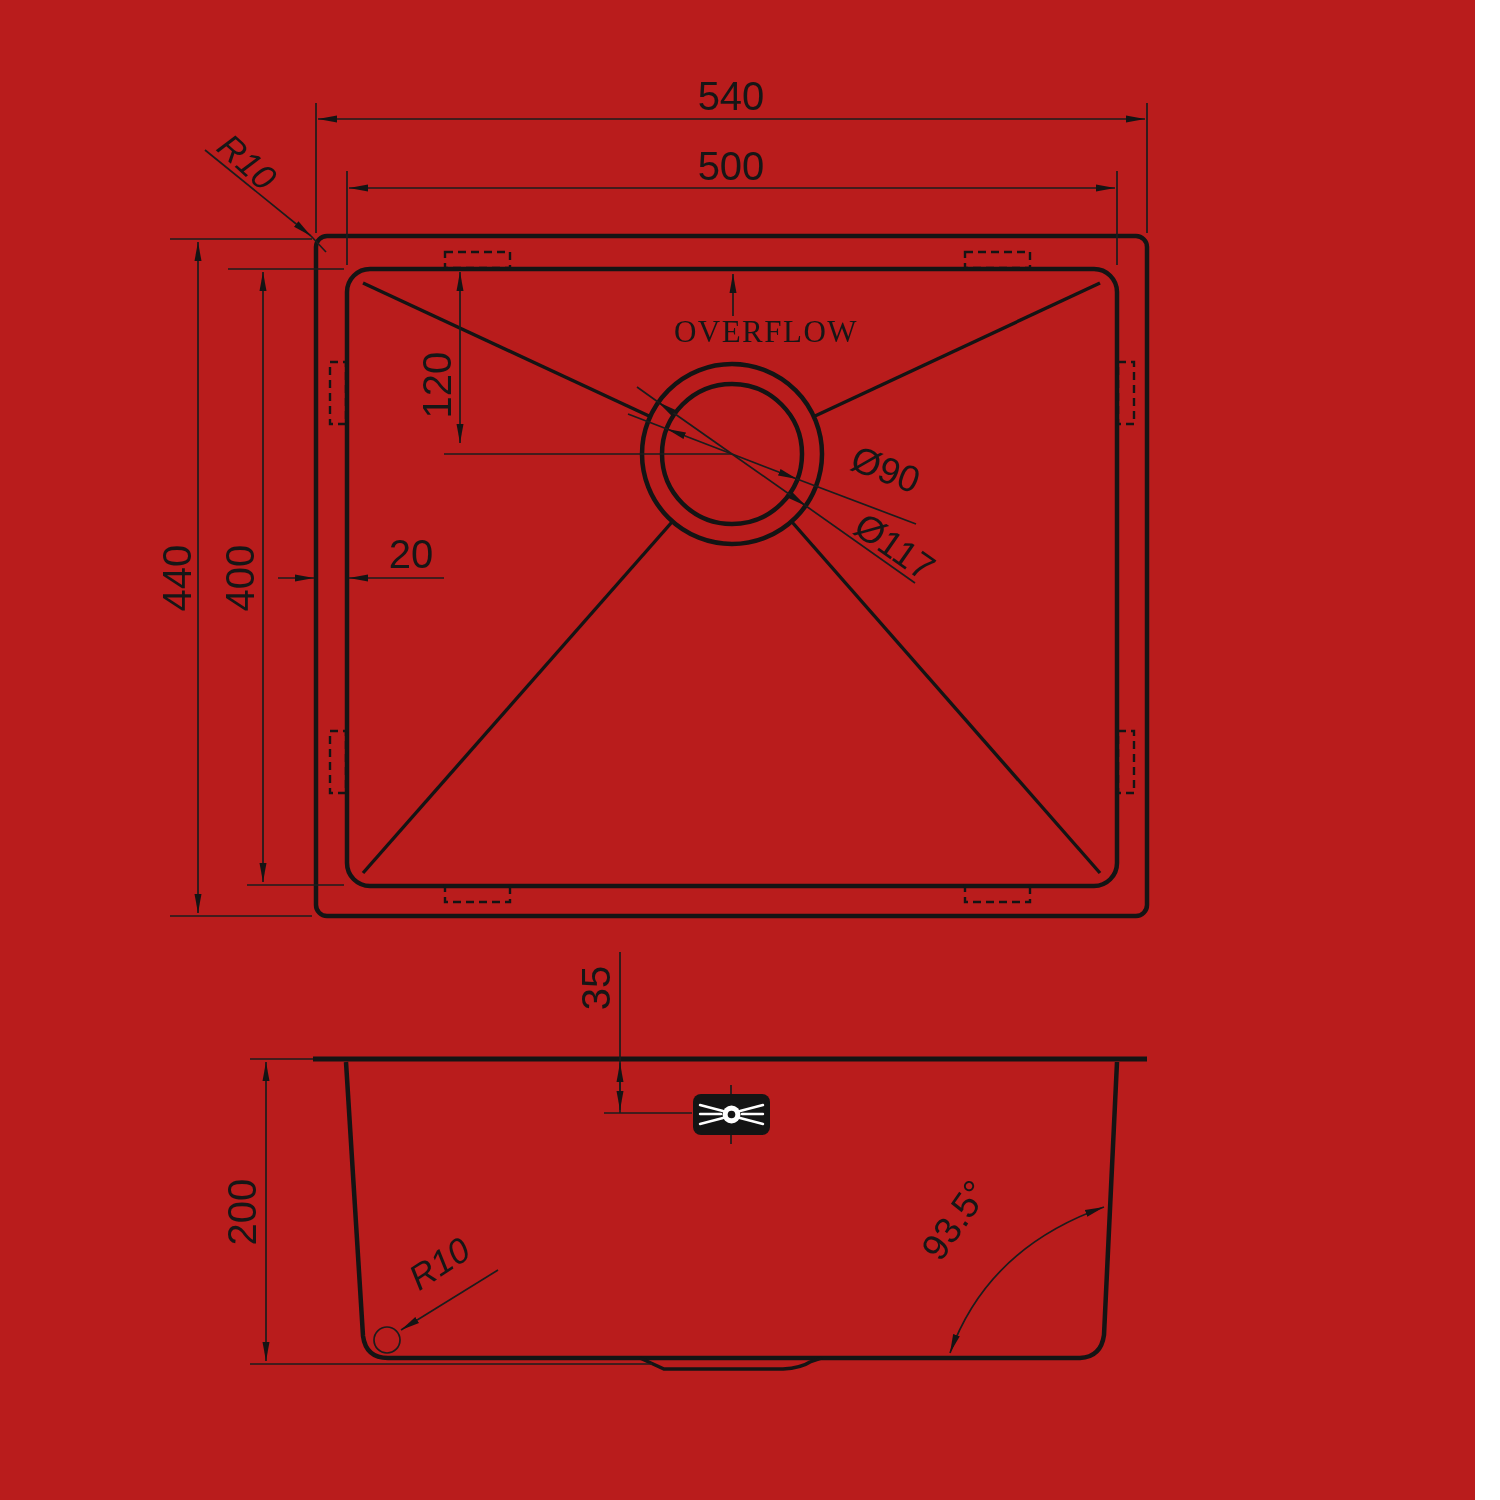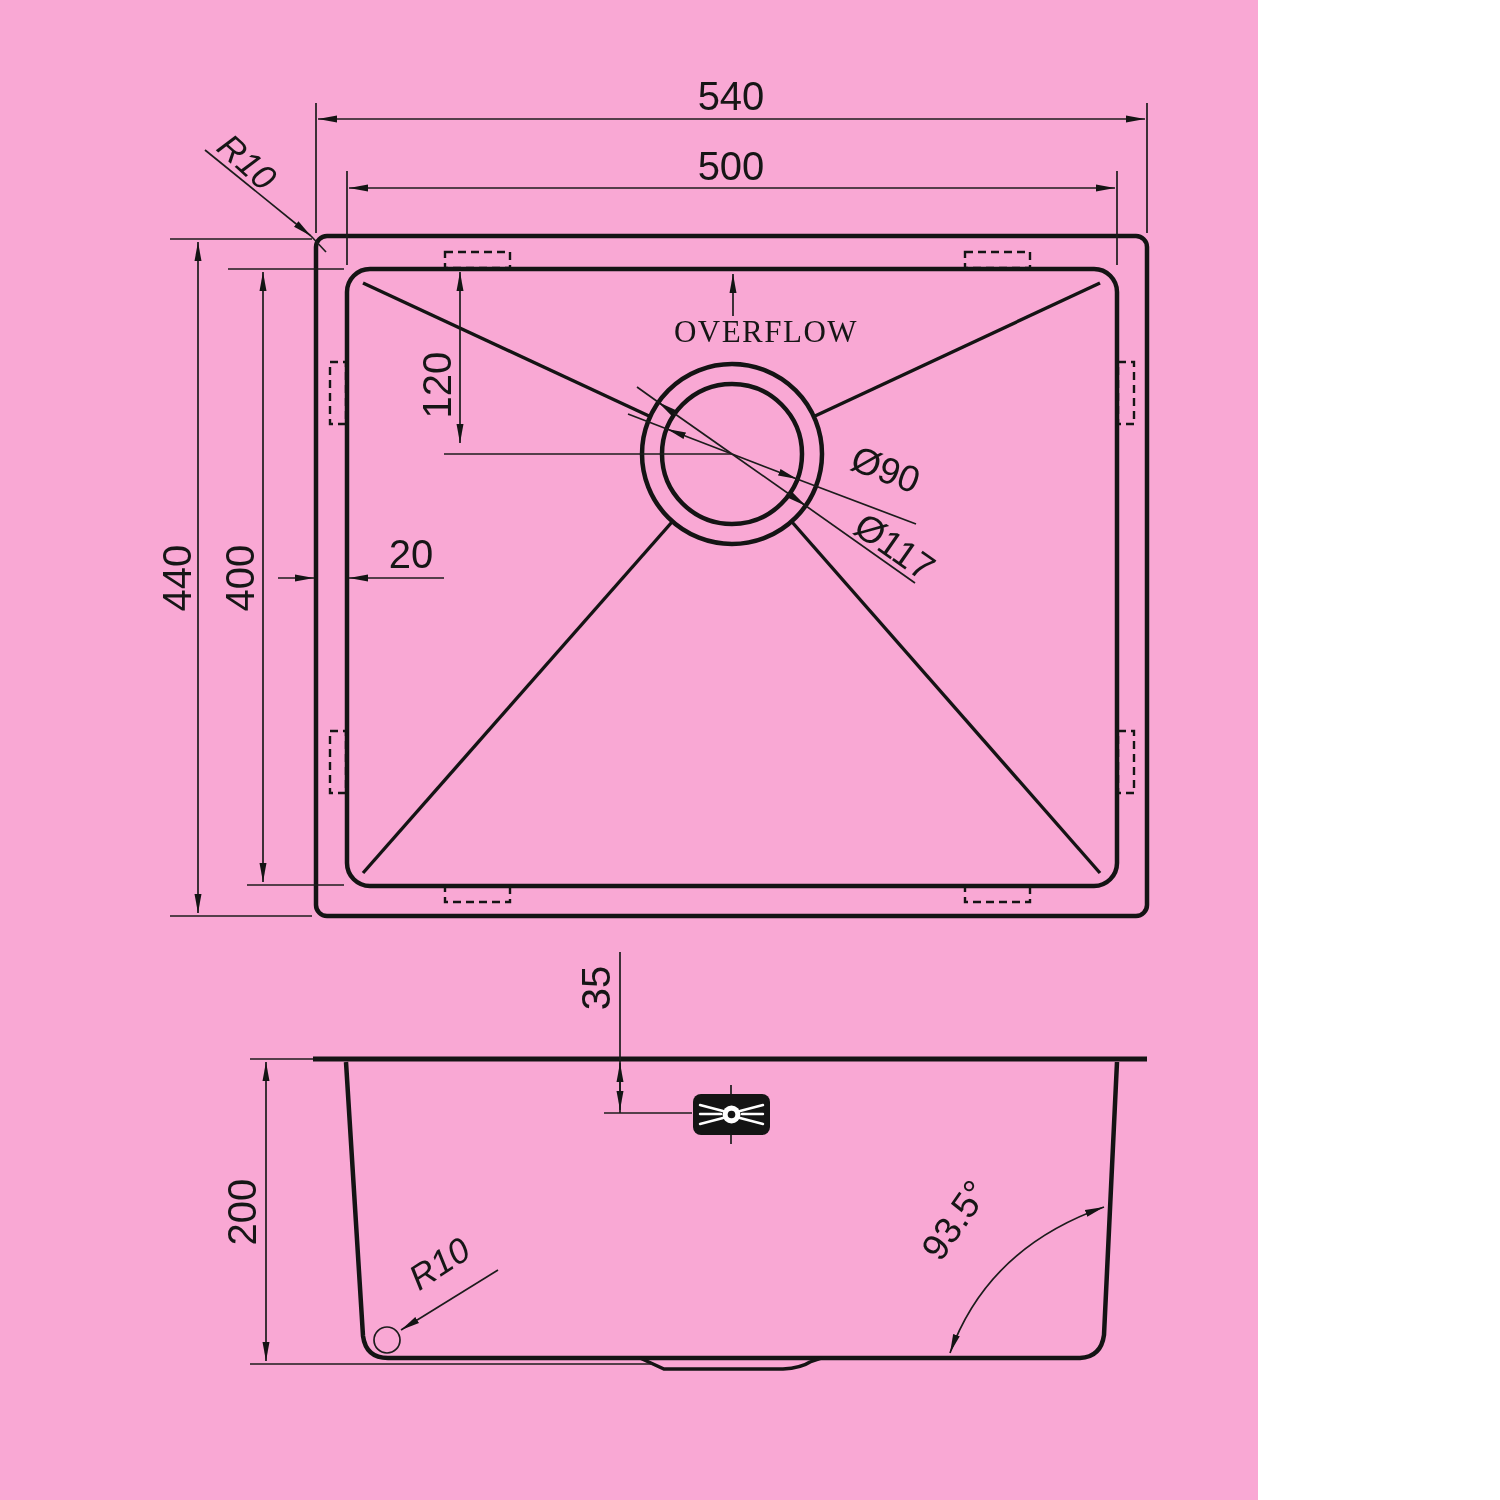--- a/index.html
+++ b/index.html
@@ -1,16 +1,16 @@
 <!DOCTYPE html>
 <html><head>
 <meta charset="utf-8">
 <style>
   html,body{margin:0;padding:0;background:#ffffff;}
-  .stage{width:1258px;height:1500px;background:#f9a8d4;position:relative;font-family:"Liberation Sans",sans-serif;}
+  .stage{width:1475px;height:1500px;background:#b91c1c;position:relative;font-family:"Liberation Sans",sans-serif;}
   svg{display:block;}
   text{fill:#161616;}
   .dim{font-size:40px;font-family:"Liberation Sans",sans-serif;}
   .dimS{font-size:37px;font-family:"Liberation Sans",sans-serif;}
   .rlab{font-size:35px;font-style:italic;font-family:"Liberation Sans",sans-serif;}
   .serif{font-size:31px;letter-spacing:1.5px;font-family:"Liberation Serif",serif;}
   .thin{stroke:#1c1c1c;stroke-width:1.7;fill:none;}
   .bold{stroke:#141414;stroke-width:4.5;fill:none;}
   .bold2{stroke:#141414;stroke-width:3.4;fill:none;}
   .rim{stroke:#141414;stroke-width:5;fill:none;}

